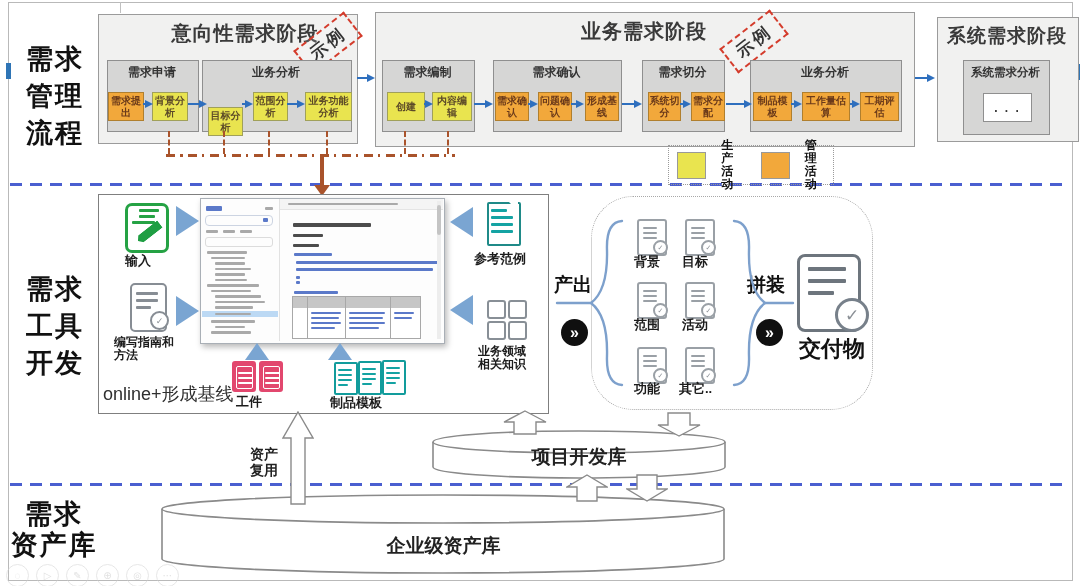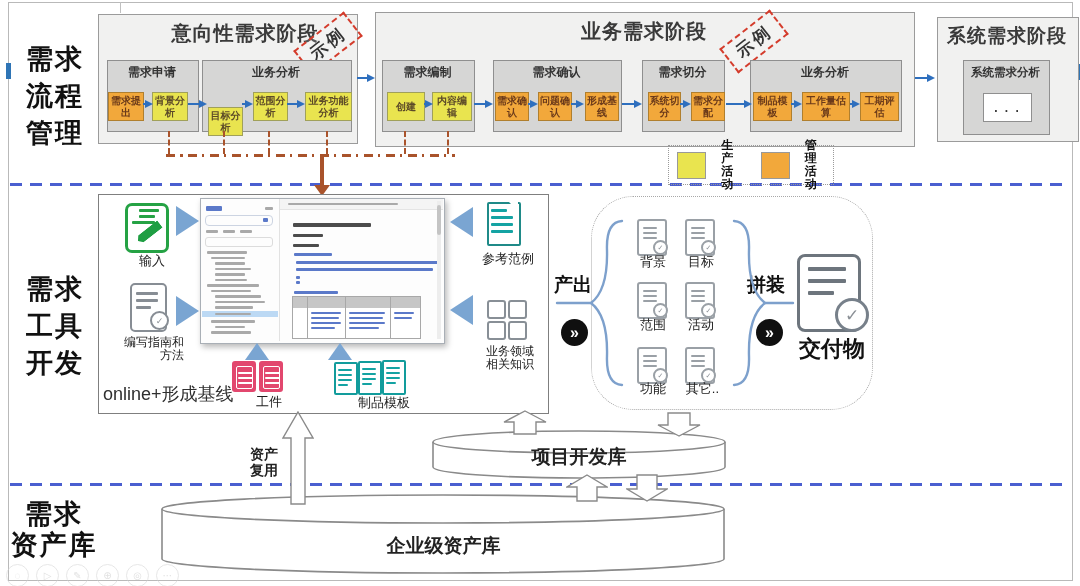--- a/index.html
+++ b/index.html
@@ -33,21 +33,21 @@
   .sw{width:35px;height:25px;border:1px solid #999;}
   .leg-lbl{font-size:12px;font-weight:700;line-height:13px;width:26px;color:#111;}
   
   .sep-blue{height:3px;background:repeating-linear-gradient(90deg,#4a5fd0 0 12px,transparent 12px 20px);}
   .brown-dash{width:0;border-left:2.5px dashed #a9532b;}
   .brown-h{height:2.5px;background:repeating-linear-gradient(90deg,#a9532b 0 9px,transparent 9px 14px,#a9532b 14px 16.5px,transparent 16.5px 22px);}
   
   .tri-r{width:0;height:0;border-top:15px solid transparent;border-bottom:15px solid transparent;border-left:23px solid #7aa5d2;}
   .tri-l{width:0;height:0;border-top:15px solid transparent;border-bottom:15px solid transparent;border-right:23px solid #7aa5d2;}
   .tri-u{width:0;height:0;border-left:12px solid transparent;border-right:12px solid transparent;border-bottom:17px solid #7aa5d2;}
-  .ic-lbl{font-size:13px;font-weight:400;color:#1c1c1c;text-align:right;line-height:14px;}
+  .ic-lbl{font-size:13px;font-weight:700;color:#1c1c1c;text-align:left;line-height:14px;}
   
   .toolbox{background:#fff;border:1.6px solid #7f7f7f;}
   
   .bar{position:absolute;border-radius:1px;}
   
   .pdoc{width:26px;height:33px;border:2px solid #9aa0a6;border-radius:3px;background:#fff;}
   .pdoc .bar{left:4px;width:14px;height:2px;background:#9aa0a6;}
   .chk{position:absolute;border-radius:50%;background:#fff;display:flex;align-items:center;justify-content:center;color:#8b9096;font-weight:700;}
   
   .dashedbox{border:1.6px dotted #a8a8a8;border-radius:42px;}
@@ -71,22 +71,22 @@
   <div class="abs frame"></div>
   <div class="abs" style="left:6px;top:63px;width:5px;height:16px;background:#2e74b5;"></div>
   <div class="abs" style="left:1074px;top:64px;width:6px;height:16px;background:#2e74b5;"></div>
   <div class="abs" style="left:120px;top:2px;width:1px;height:11px;background:#c0c0c0;"></div>
 
   <div class="abs sep-blue" style="left:10px;top:183px;width:1060px;"></div>
   <div class="abs sep-blue" style="left:10px;top:483px;width:1060px;"></div>
 
   <div class="abs side-lbl" style="left:14px;top:40px;width:82px;">
     <div>需求</div>
+    <div>管理</div>
     <div>流程</div>
-    <div>管理</div>
   </div>
   <div class="abs side-lbl" style="left:14px;top:270px;width:82px;">
     <div>需求</div>
     <div>工具</div>
     <div>开发</div>
   </div>
   <div class="abs side-lbl" style="left:2px;top:498px;width:104px;line-height:31px;">
     <div>需求</div>
     <div>资产库</div>
   </div>

